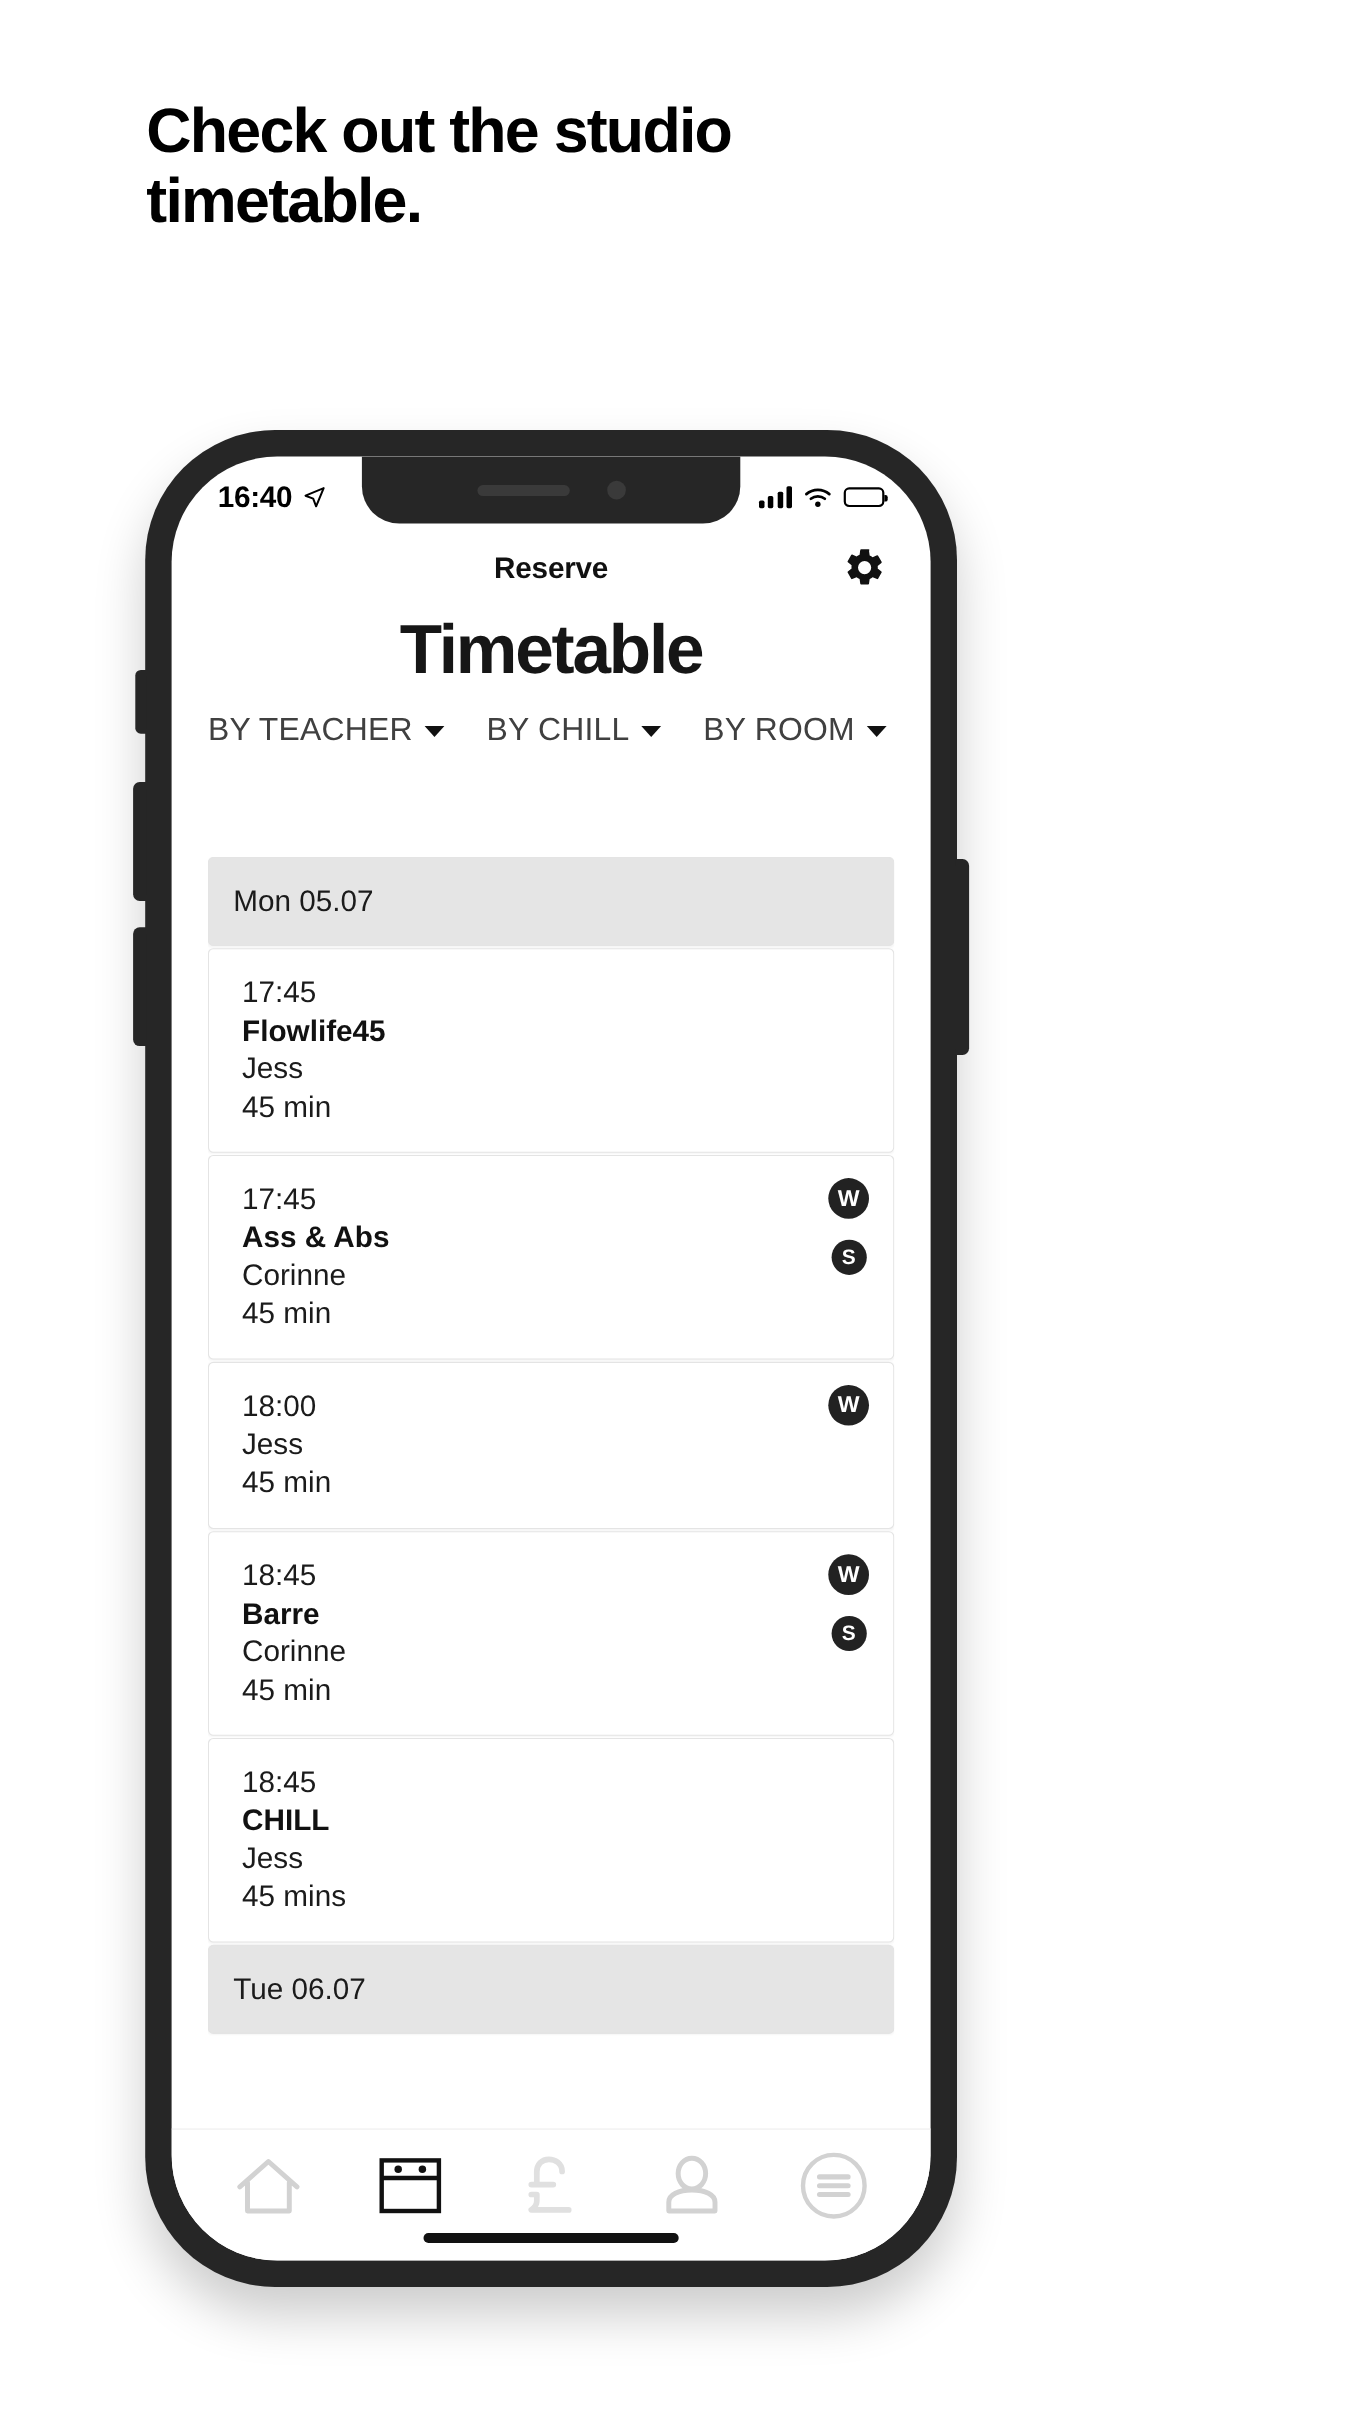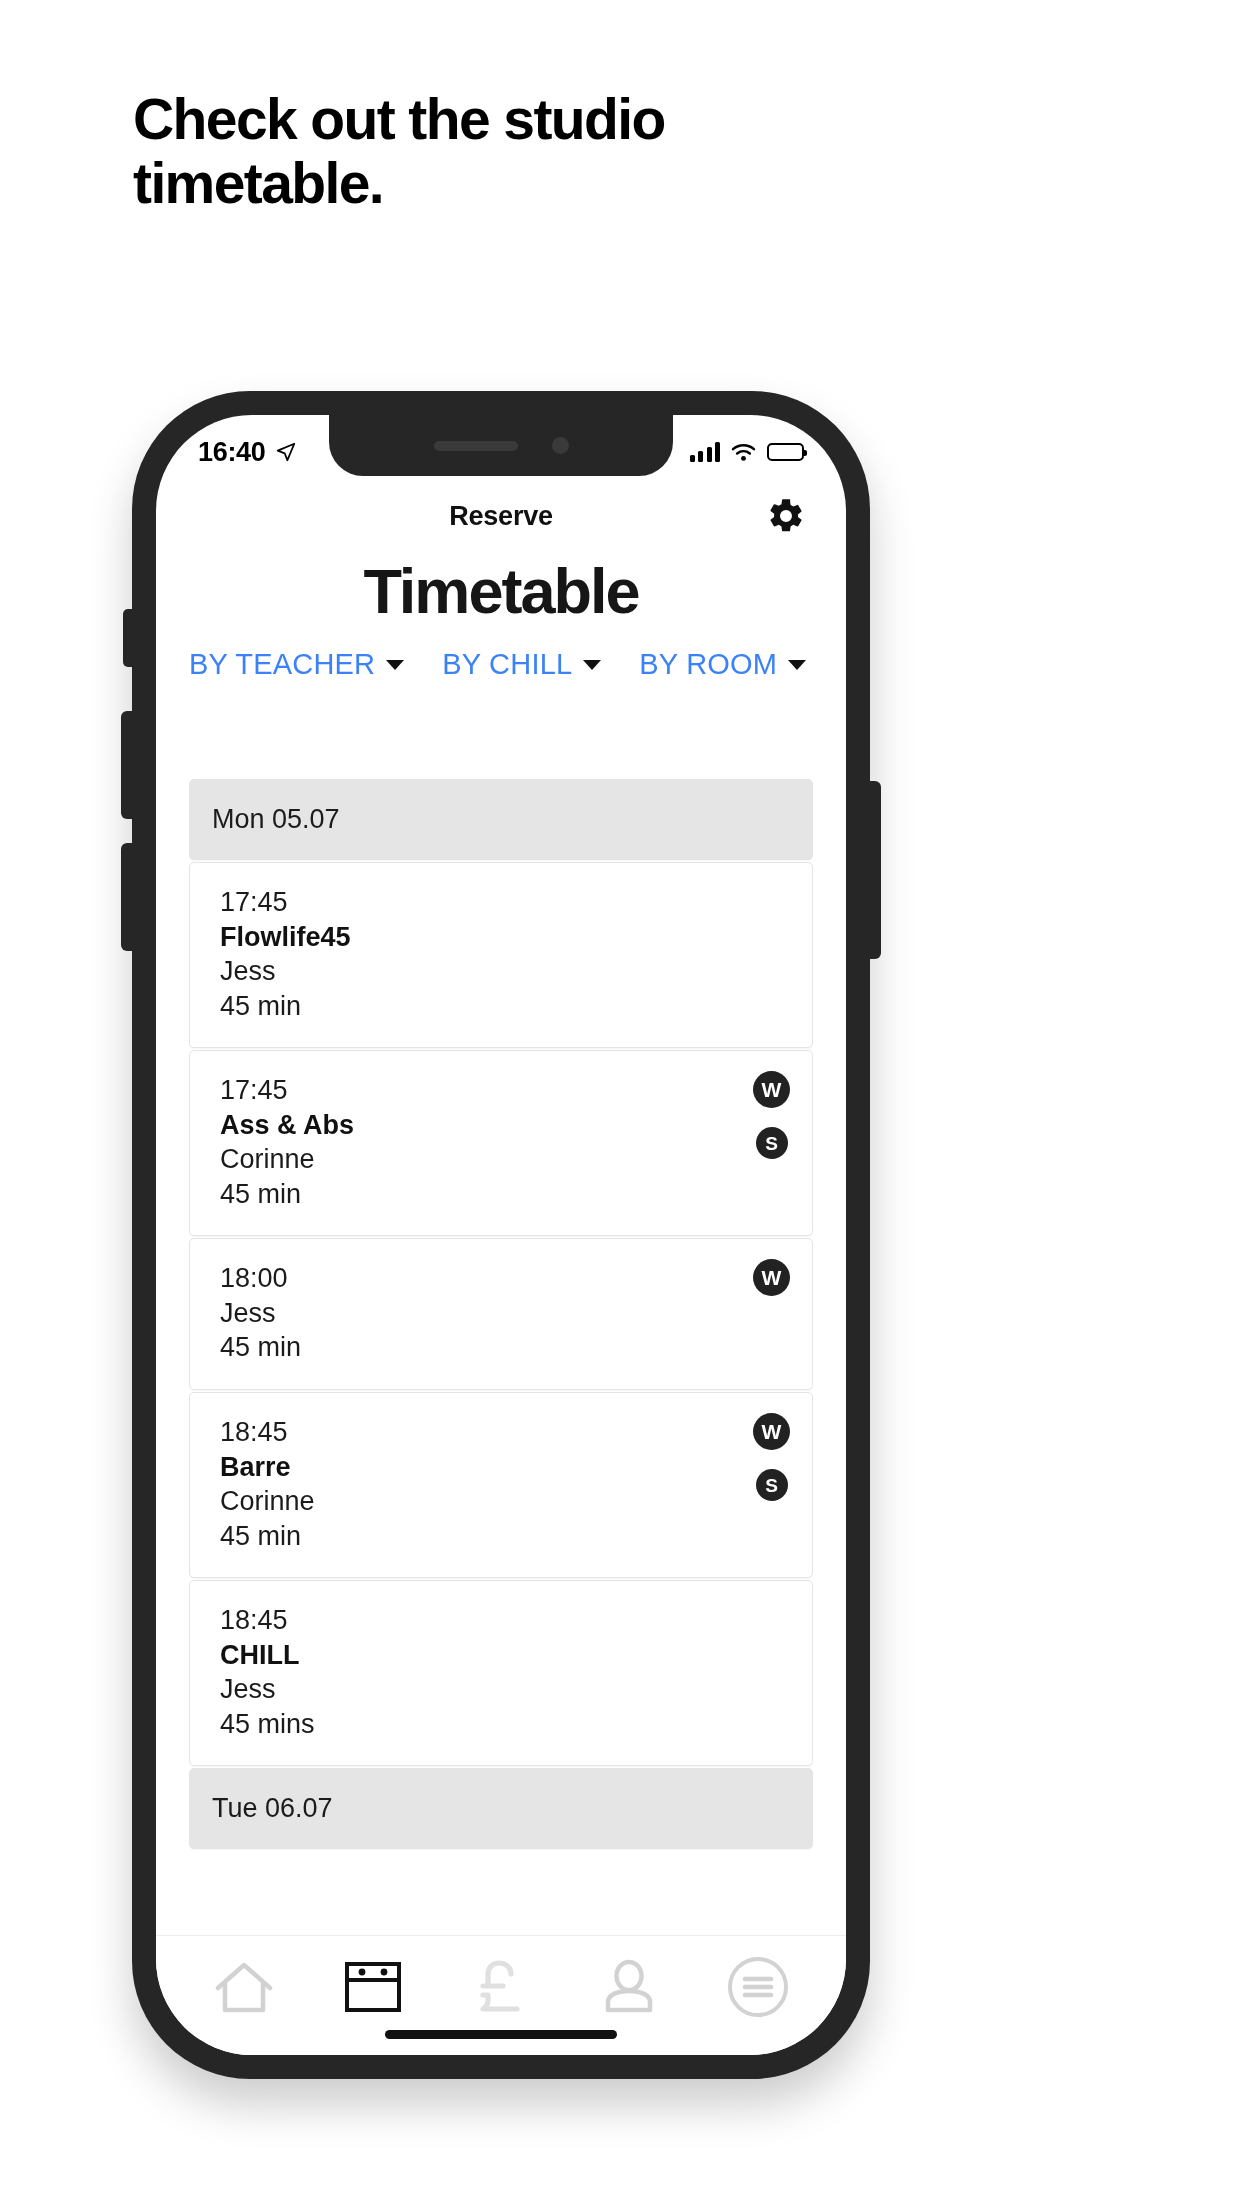--- a/index.html
+++ b/index.html
@@ -117,21 +117,21 @@
   }
 
   
   .filters{
     position:absolute;top:233px;left:33px;right:33px;
     display:flex;flex-wrap:wrap;
     column-gap:38px;row-gap:13px;
   }
   .filter{
     display:inline-flex;align-items:center;gap:11px;
-    font-size:29px;color:#3b82f6;letter-spacing:0.2px;
+    font-size:29px;color:#404040;letter-spacing:0.2px;
     white-space:nowrap;
     cursor:pointer;
   }
   .caret{
     width:0;height:0;
     border-left:9px solid transparent;
     border-right:9px solid transparent;
     border-top:10px solid #111;
     display:inline-block;
   }

